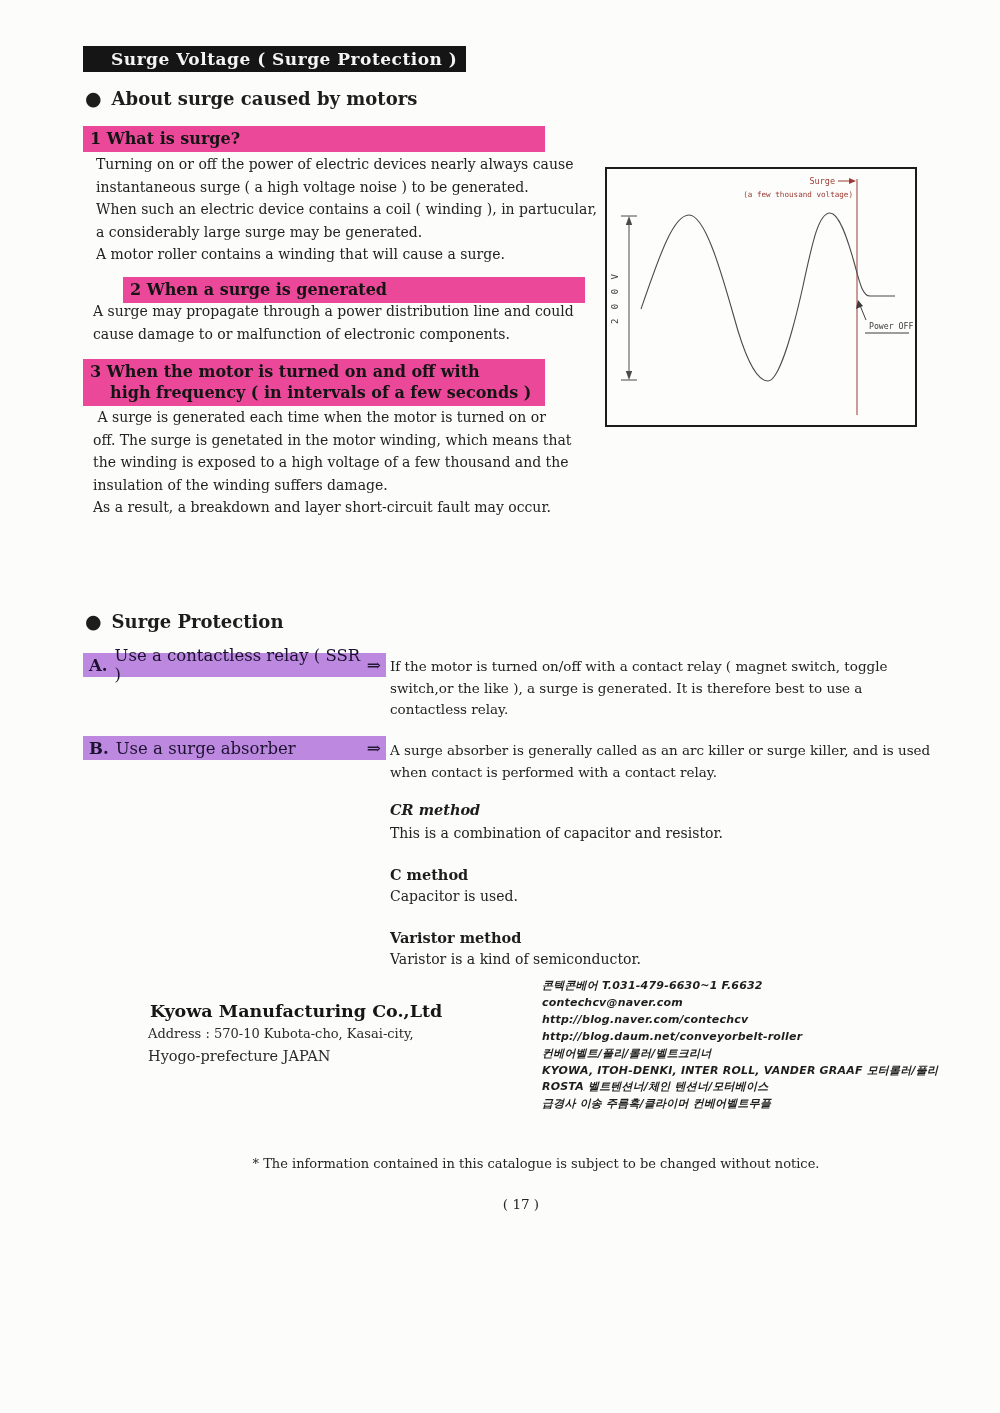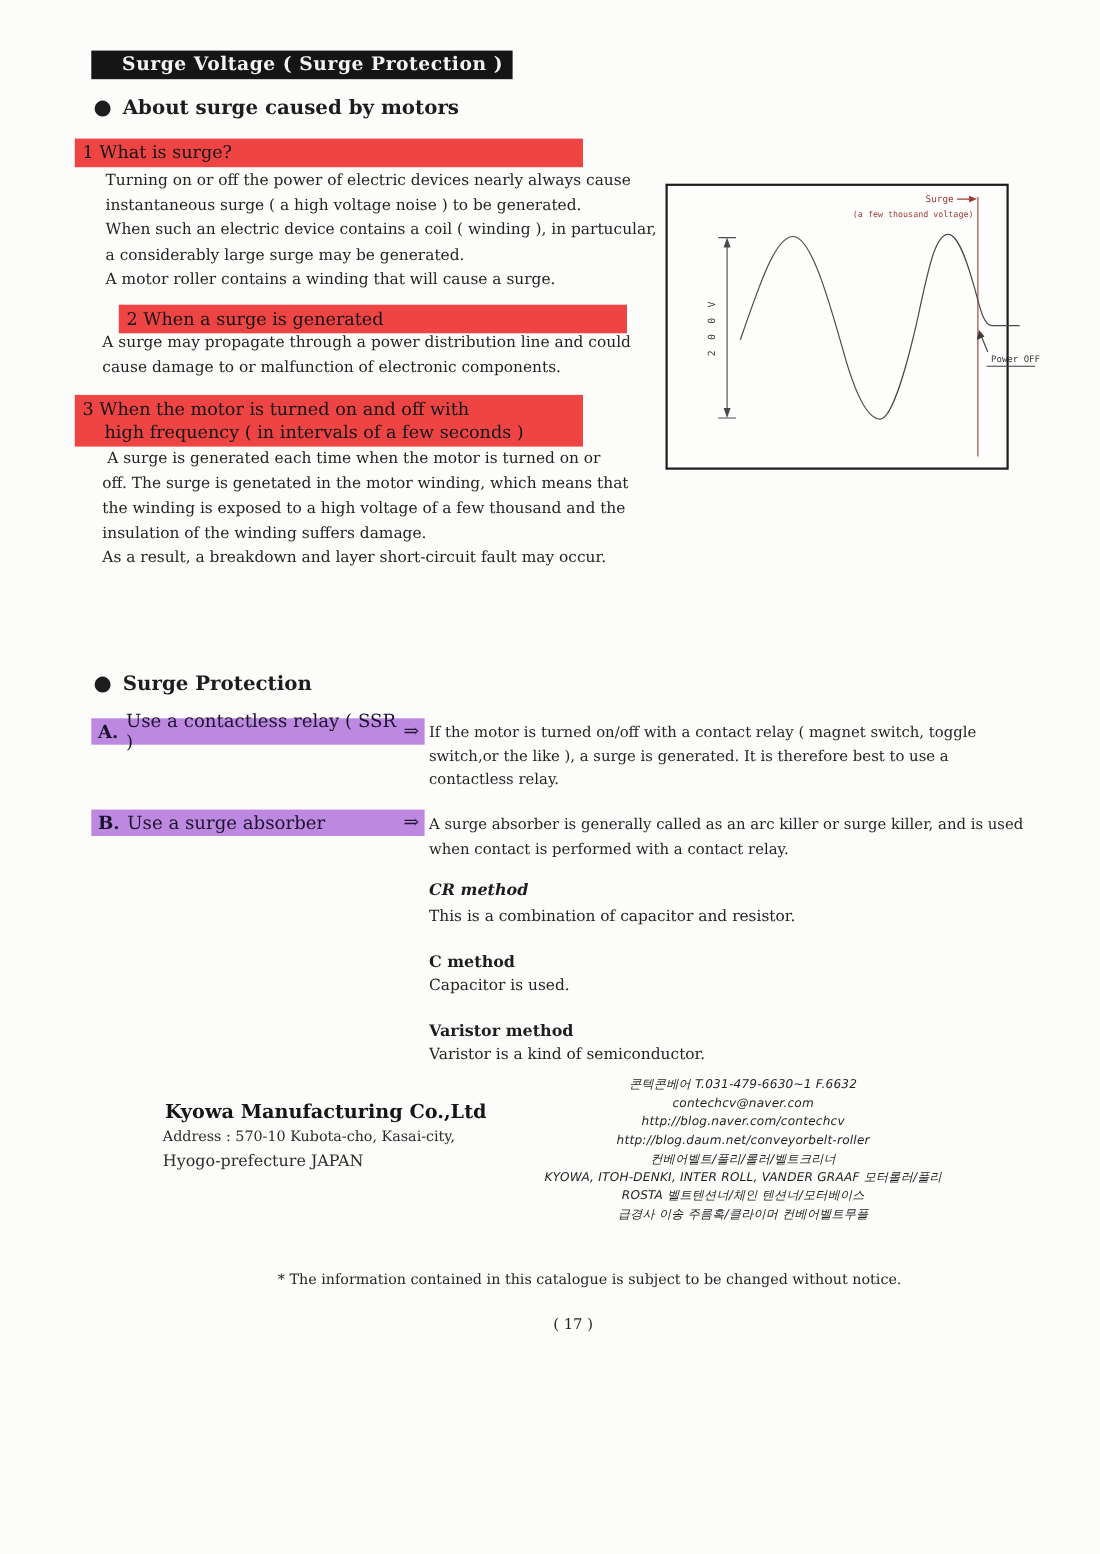--- a/index.html
+++ b/index.html
@@ -20,41 +20,41 @@
   .bullet-heading {
     position:absolute; display:flex; align-items:center; gap:10px;
     font-weight:bold; font-size:18px; color:#1d1d1d;
   }
   .bullet-heading .dot { font-size:19px; line-height:1; }
   #motors-heading { left:85px; top:88px; }
   #protection-heading { left:85px; top:611px; }
 
   
   .gray-bar {
-    position:absolute; left:68px; width:462px; background:#ef4444;
-    color:#141414; font-weight:normal; font-size:16px;
+    position:absolute; left:83px; width:462px; background:#ec4899;
+    color:#141414; font-weight:bold; font-size:16px;
     padding:2px 0 3px 7px; line-height:21px;
   }
   #sec1-bar { top:126px; }
   #sec2-bar { top:277px;margin-left:40px; }
   #sec3-bar { top:359px; }
   #sec3-bar .line2 { padding-left:20px; }
 
   .body-text {
     position:absolute; white-space:pre-wrap;
     font-size:14px; line-height:22.6px; color:#222; width:530px;
   }
   #sec1-body { left:96px; top:153px; }
   #sec2-body { left:93px; top:300px; }
   #sec3-body { left:93px; top:406px; }
 
   
   .diagram {
     position:absolute; left:605px; top:167px; width:312px; height:260px;
-    border:2px solid #1c1c1c; background:#fdfdfc;padding-left:32px;
+    border:2px solid #1c1c1c; background:#fdfdfc;
   }
   .diagram svg { display:block; }
   .diag-red-text { font-family:"DejaVu Sans Mono", monospace; fill:#9b3a32; }
   .diag-dark-text { font-family:"DejaVu Sans Mono", monospace; fill:#3c3c3c; }
 
   
   .purple-bar {
     position:absolute; left:83px; width:303px; height:24px;
     background:#bd89e0; display:flex; align-items:center;
     justify-content:space-between; padding:0 5px 0 6px;
@@ -85,26 +85,25 @@
   
   .company-name {
     position:absolute; left:150px; top:1001px;
     font-weight:bold; font-size:17.5px; color:#161616;
   }
   .company-addr1 { position:absolute; left:148px; top:1026px; font-size:13px; color:#2a2a2a; }
   .company-addr2 { position:absolute; left:148px; top:1048px; font-size:14.5px; color:#2a2a2a; }
 
   
   .distributor {
-    position:absolute; left:495px; top:978px;
+    position:absolute; left:542px; top:978px;
     font-family:"DejaVu Sans", sans-serif;
-    font-style:italic; font-weight:normal;
+    font-style:italic; font-weight:bold;
     font-size:11px; line-height:16.9px; color:#1e1e1e;
     letter-spacing:0.2px;
-    text-align:center;
   }
 
   .footer-note {
     position:absolute; left:0; top:1156px; width:1000px;
     text-align:center; padding-left:72px;
     font-size:13px; color:#242424;
   }
   .page-number {
     position:absolute; left:4px; top:1196px; width:1000px;
     text-align:center; padding-left:34px;

